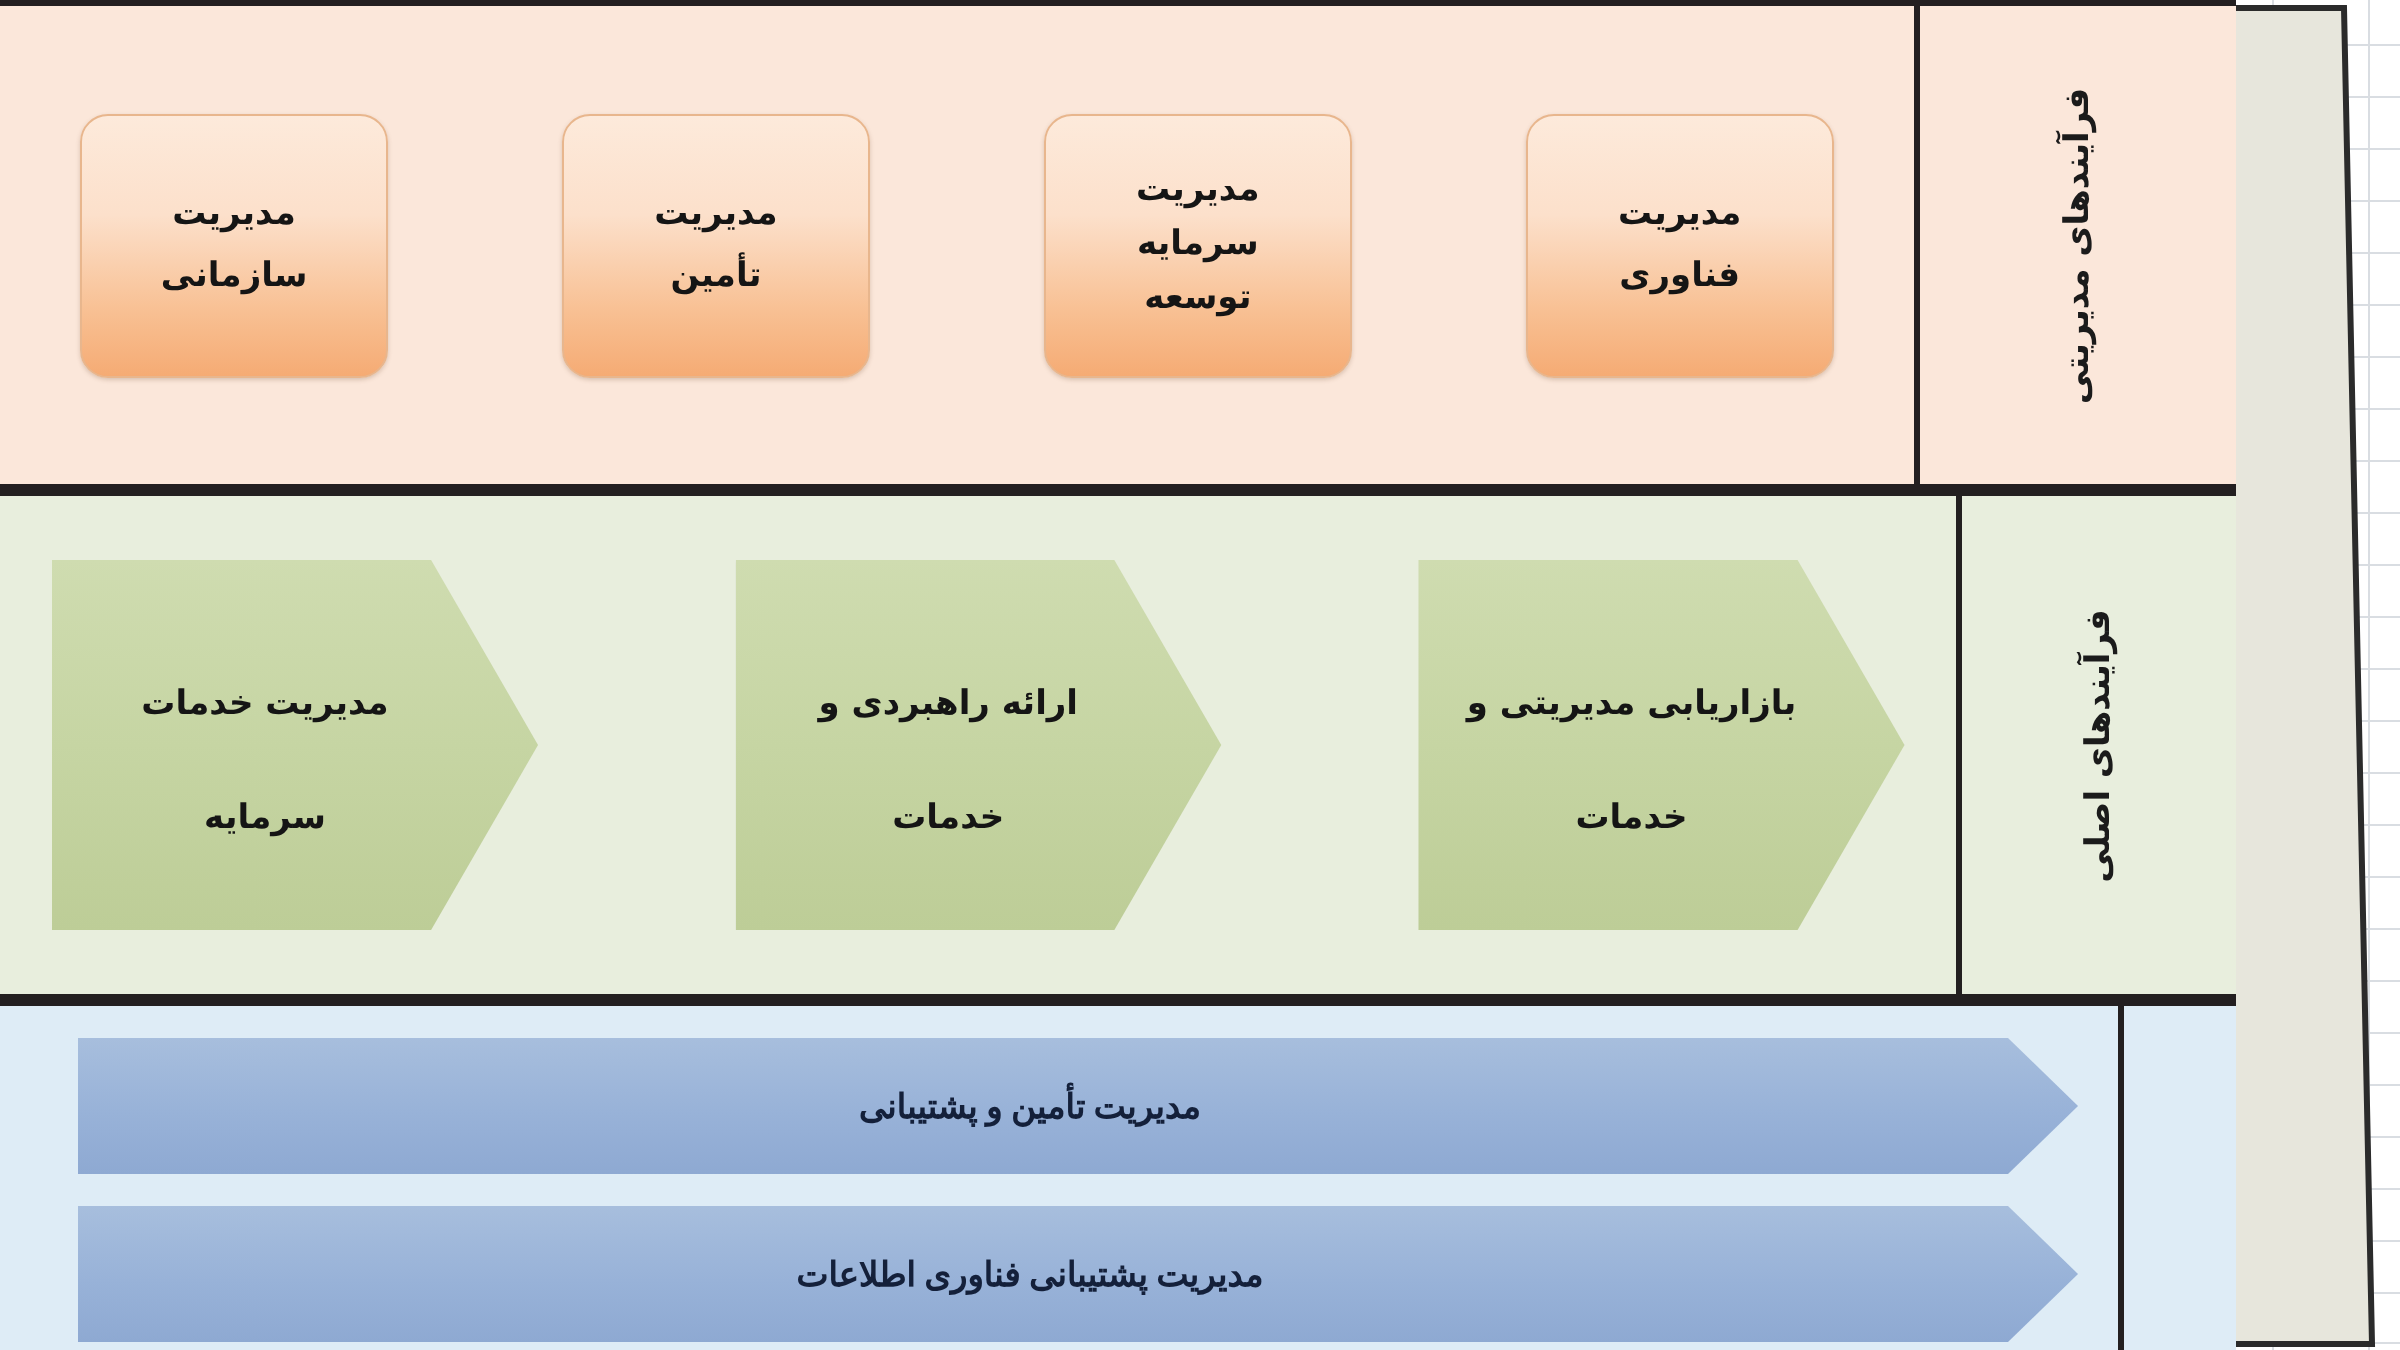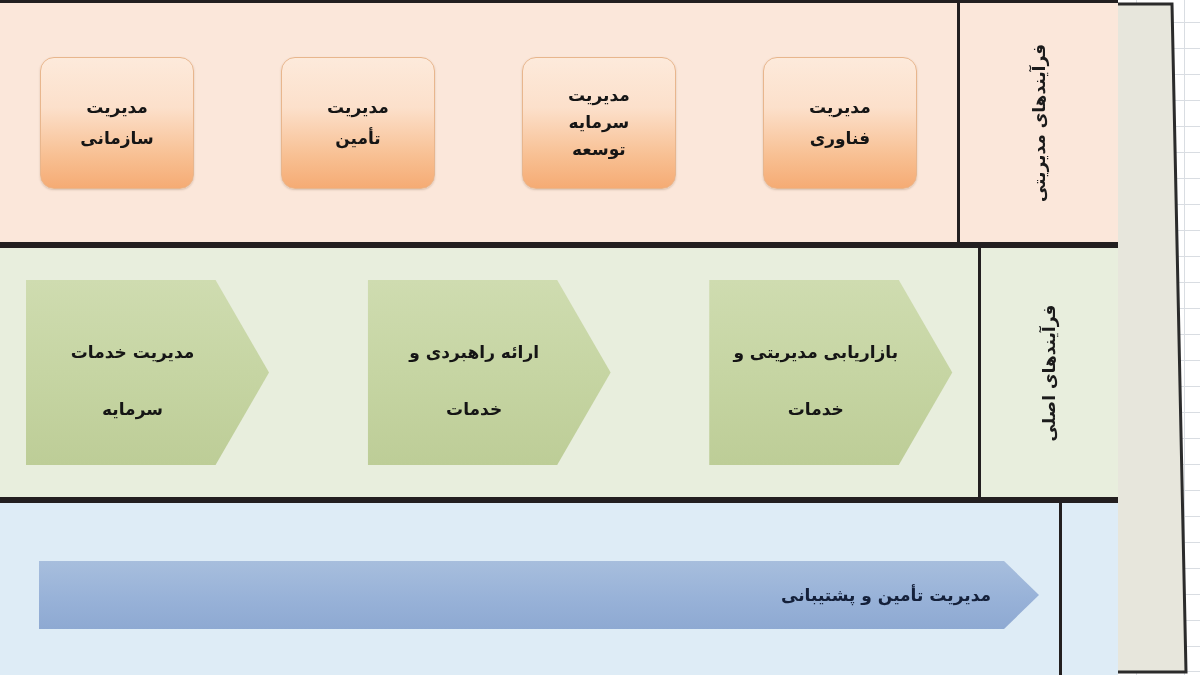--- a/index.html
+++ b/index.html
@@ -135,24 +135,25 @@
     display:flex;flex-direction:column;
     width:100%;height:100%;
     justify-content:center;
     gap:16px;
     padding:12px 6px 0 6px;
     box-sizing:border-box;
   }
   .bluebar{
     position:relative;
     width:1000px;height:68px;
-    display:flex;align-items:center;
+    display:flex;align-items:center;justify-content:center;
     background:linear-gradient(to bottom,#a7bedd 0%,#98b2d8 55%,#8ea9d2 100%);
     clip-path:polygon(0 0, 96.5% 0, 100% 50%, 96.5% 100%, 0 100%);
     filter:drop-shadow(1px 1px 1px rgba(70,90,120,.45));
+    font-family:Liberation Serif, serif;
   }
   .bluebar .line{
     font-size:17px;
     font-weight:700;
     color:#14203a;
     margin-right:48px;
   }
 
   .empty-label .vtext{visibility:hidden;}
 </style>
@@ -233,18 +234,21 @@
     <div class="band-label empty-label">
       <span class="vtext"></span>
     </div>
     <div class="band-body">
       <div id="support-row">
 
         <div class="bluebar">
           <span class="line">مدیریت تأمین و پشتیبانی</span>
         </div>
 
+        <div class="bluebar">
+          <span class="line">مدیریت پشتیبانی فناوری اطلاعات</span>
+        </div>
 
       </div>
     </div>
   </section>
 
 </div>
 
 </body></html>

